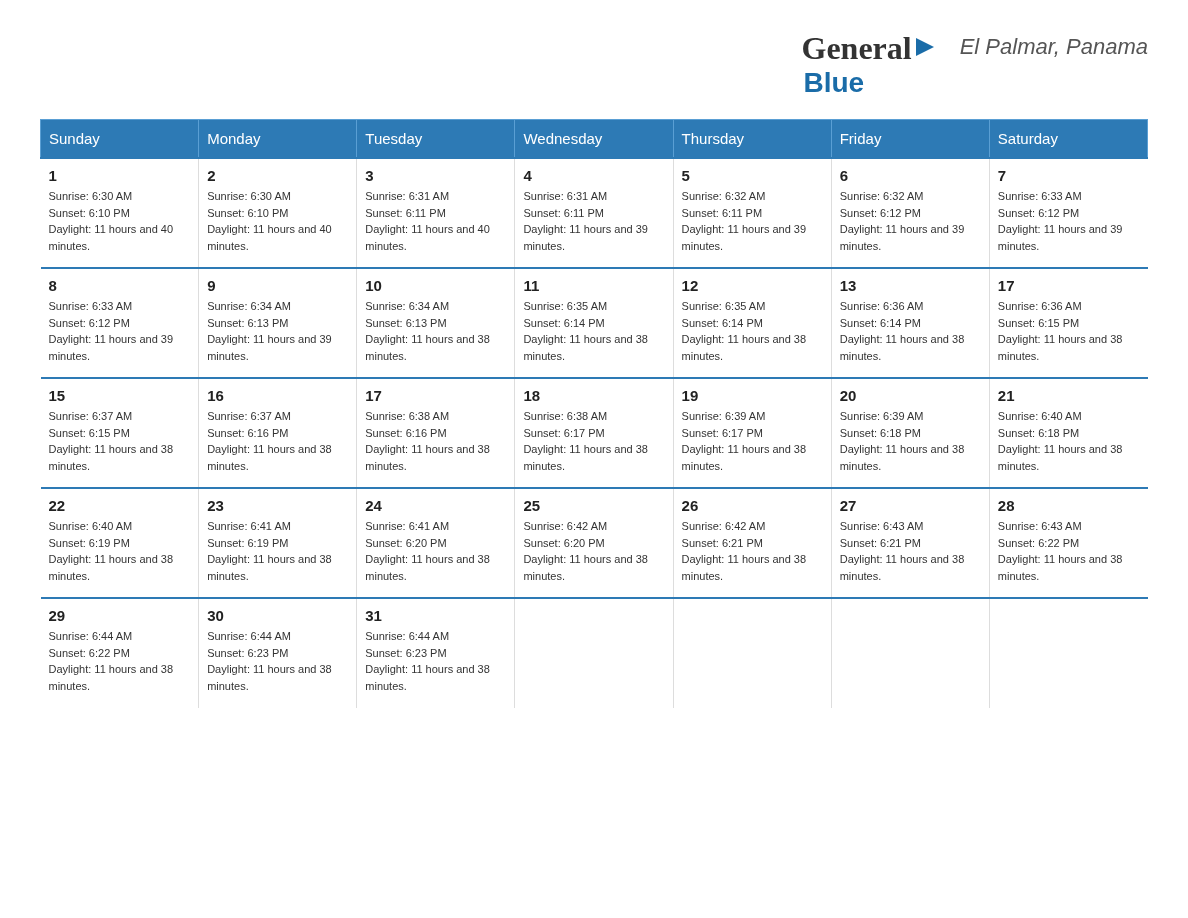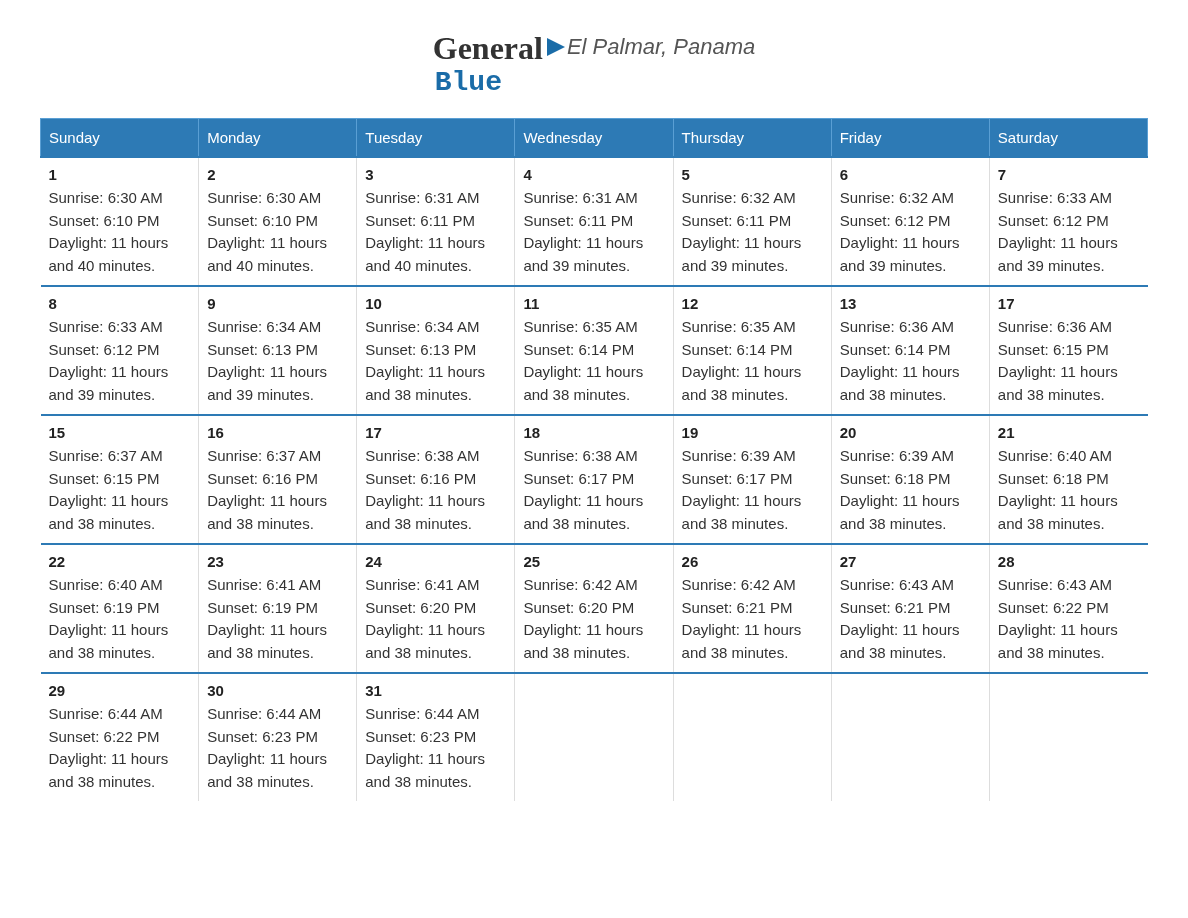--- a/index.html
+++ b/index.html
@@ -5,23 +5,24 @@
     * { box-sizing: border-box; margin: 0; padding: 0; }
     body {
       font-family: Arial, sans-serif;
       background: #fff;
       padding: 30px 40px;
       width: 1188px;
       min-height: 918px;
     }
     .header {
       display: flex;
-      justify-content: center;
+      justify-content: flex-end;
       align-items: flex-start;
       margin-bottom: 20px;
+      gap: 24px;
     }
     .title-section {
       text-align: right;
     }
     .main-title {
       font-size: 52px;
       font-weight: bold;
       color: #222;
       line-height: 1.1;
     }
@@ -66,21 +67,21 @@
       border-right: none;
     }
     .day-num {
       font-size: 15px;
       font-weight: bold;
       color: #222;
       display: block;
       margin-bottom: 4px;
     }
     .day-info {
-      font-size: 15px;
+      font-size: 11px;
       color: #333;
       line-height: 1.5;
     }
     .logo-wrapper {
       display: flex;
       flex-direction: column;
     }
     .logo-row {
       display: flex;
       align-items: center;
@@ -91,21 +92,21 @@
 
 <div class="header">
   <div class="logo-wrapper">
     <div class="logo-row">
       <span style="font-size:32px;font-weight:bold;color:#333;font-family:Georgia,serif;">General</span>
       <svg width="22" height="22" viewBox="0 0 22 22" style="margin-left:2px;margin-top:-4px;">
         <polygon points="2,2 20,11 2,20" fill="#1a6ca8"></polygon>
       </svg>
     </div>
     <div>
-      <span style="font-size:28px;font-weight:bold;color:#1a6ca8;font-family:Liberation Mono, monospace;margin-left:2px;">Blue</span>
+      <span style="font-size:28px;font-weight:bold;color:#1a6ca8;font-family:Liberation Sans, sans-serif;margin-left:2px;">Blue</span>
     </div>
   </div>
   <div class="title-section">
     <div class="subtitle">El Palmar, Panama</div>
   </div>
 </div>
 
 <table>
   <thead>
     <tr>

